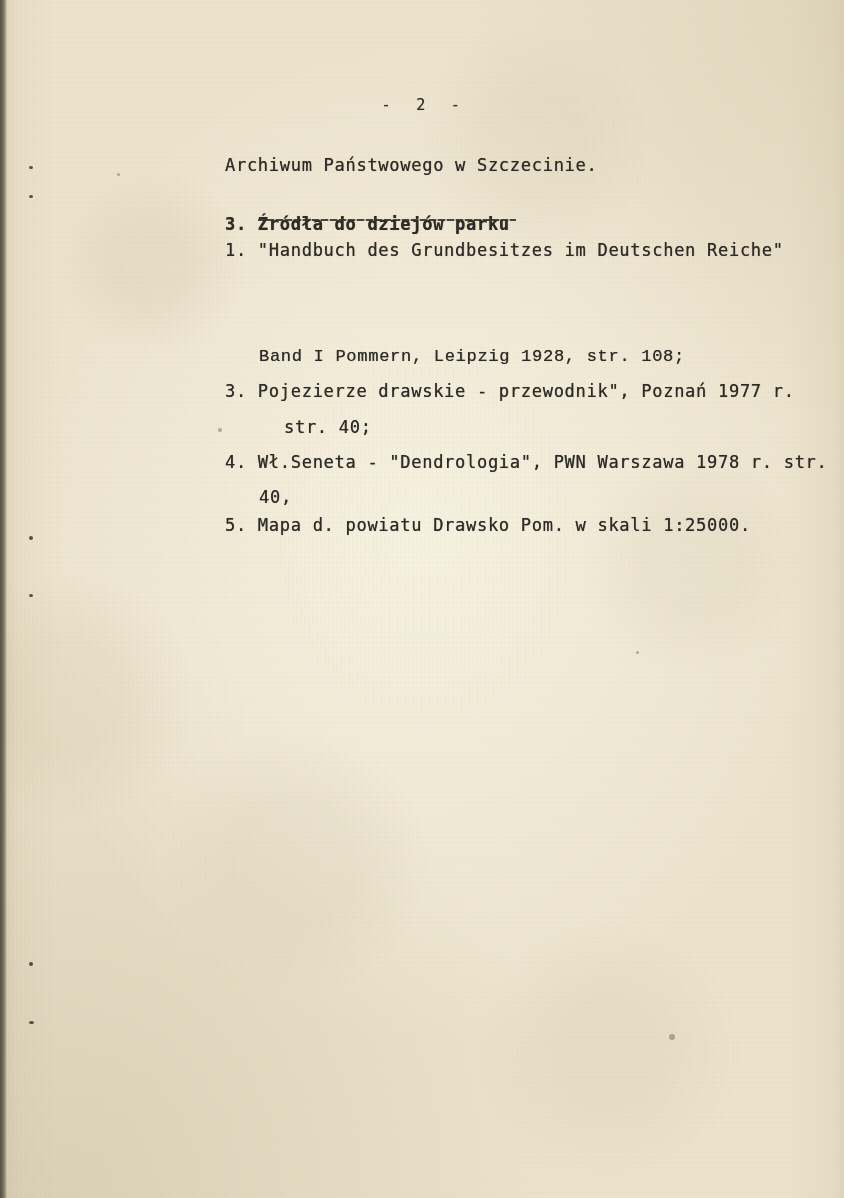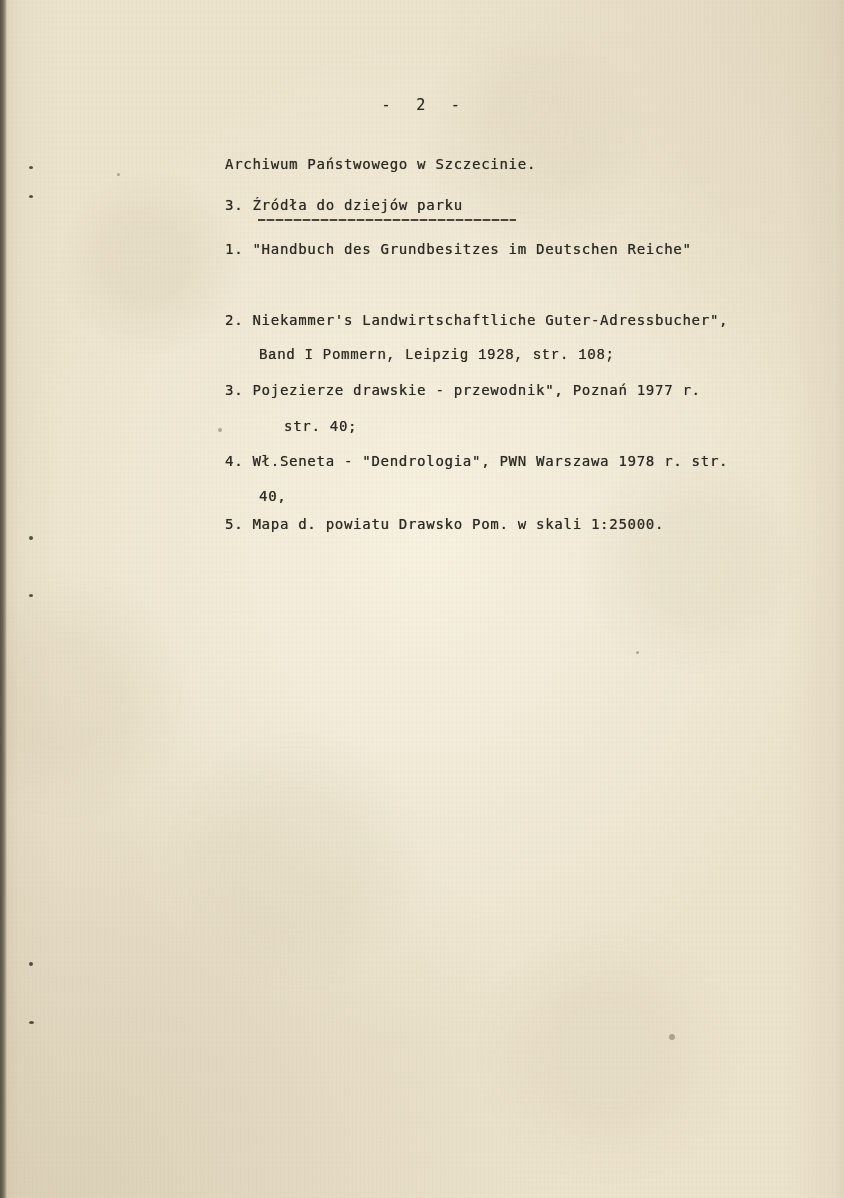--- a/index.html
+++ b/index.html
@@ -72,21 +72,21 @@
     position: absolute;
     left: 0;
     top: 0;
     width: 100%;
     height: 100%;
   }
   .line {
     position: absolute;
     white-space: pre;
     color: #2c2b27;
-    font-size: 14px;
+    font-size: 17px;
     letter-spacing: 0.72px;
     line-height: 1;
     text-shadow:
       0 0 0.7px rgba(44,43,39,0.55),
       0.35px 0.25px 0.5px rgba(70,66,52,0.35);
   }
 
   .page-number {
     position: absolute;
     top: 96px;
@@ -133,26 +133,25 @@
   <div class="speck soft" style="left:669px; top:1034px;width:6px; height:6px;"></div>
   <div class="speck soft" style="left:636px; top:651px; width:3px; height:3px;"></div>
   <div class="speck soft" style="left:117px; top:173px; width:3px; height:3px;"></div>
 
   <div class="typed">
 
     <div class="page-number">-  2  -</div>
 
     <div class="line" style="left:225px; top:157px;">Archiwum Państwowego w Szczecinie.</div>
 
-    <div class="line" style="left:225px; top:198px;">3. Źródła do dziejów parku</div>
+    <div class="line" style="left:225px; top:216px;font-weight:bold;">3. Źródła do dziejów parku</div>
     <div class="heading-rule"></div>
 
     <div class="line" style="left:225px; top:242px;">1. "Handbuch des Grundbesitzes im Deutschen Reiche"</div>
 
-    <div class="line" style="left:225px; top:313px;">2. Niekammer's Landwirtschaftliche Guter-Adressbucher",</div>
     <div class="line" style="left:259px; top:348px;font-family:Liberation Mono, monospace;">Band I Pommern, Leipzig 1928, str. 108;</div>
 
     <div class="line" style="left:225px; top:383px;">3. Pojezierze drawskie - przewodnik", Poznań 1977 r.</div>
     <div class="line" style="left:259px; top:419px;margin-left:25px;">str. 40;</div>
 
     <div class="line" style="left:225px; top:454px;">4. Wł.Seneta - "Dendrologia", PWN Warszawa 1978 r. str.</div>
     <div class="line" style="left:259px; top:489px;">40,</div>
 
     <div class="line" style="left:225px; top:517px;">5. Mapa d. powiatu Drawsko Pom. w skali 1:25000.</div>
 

